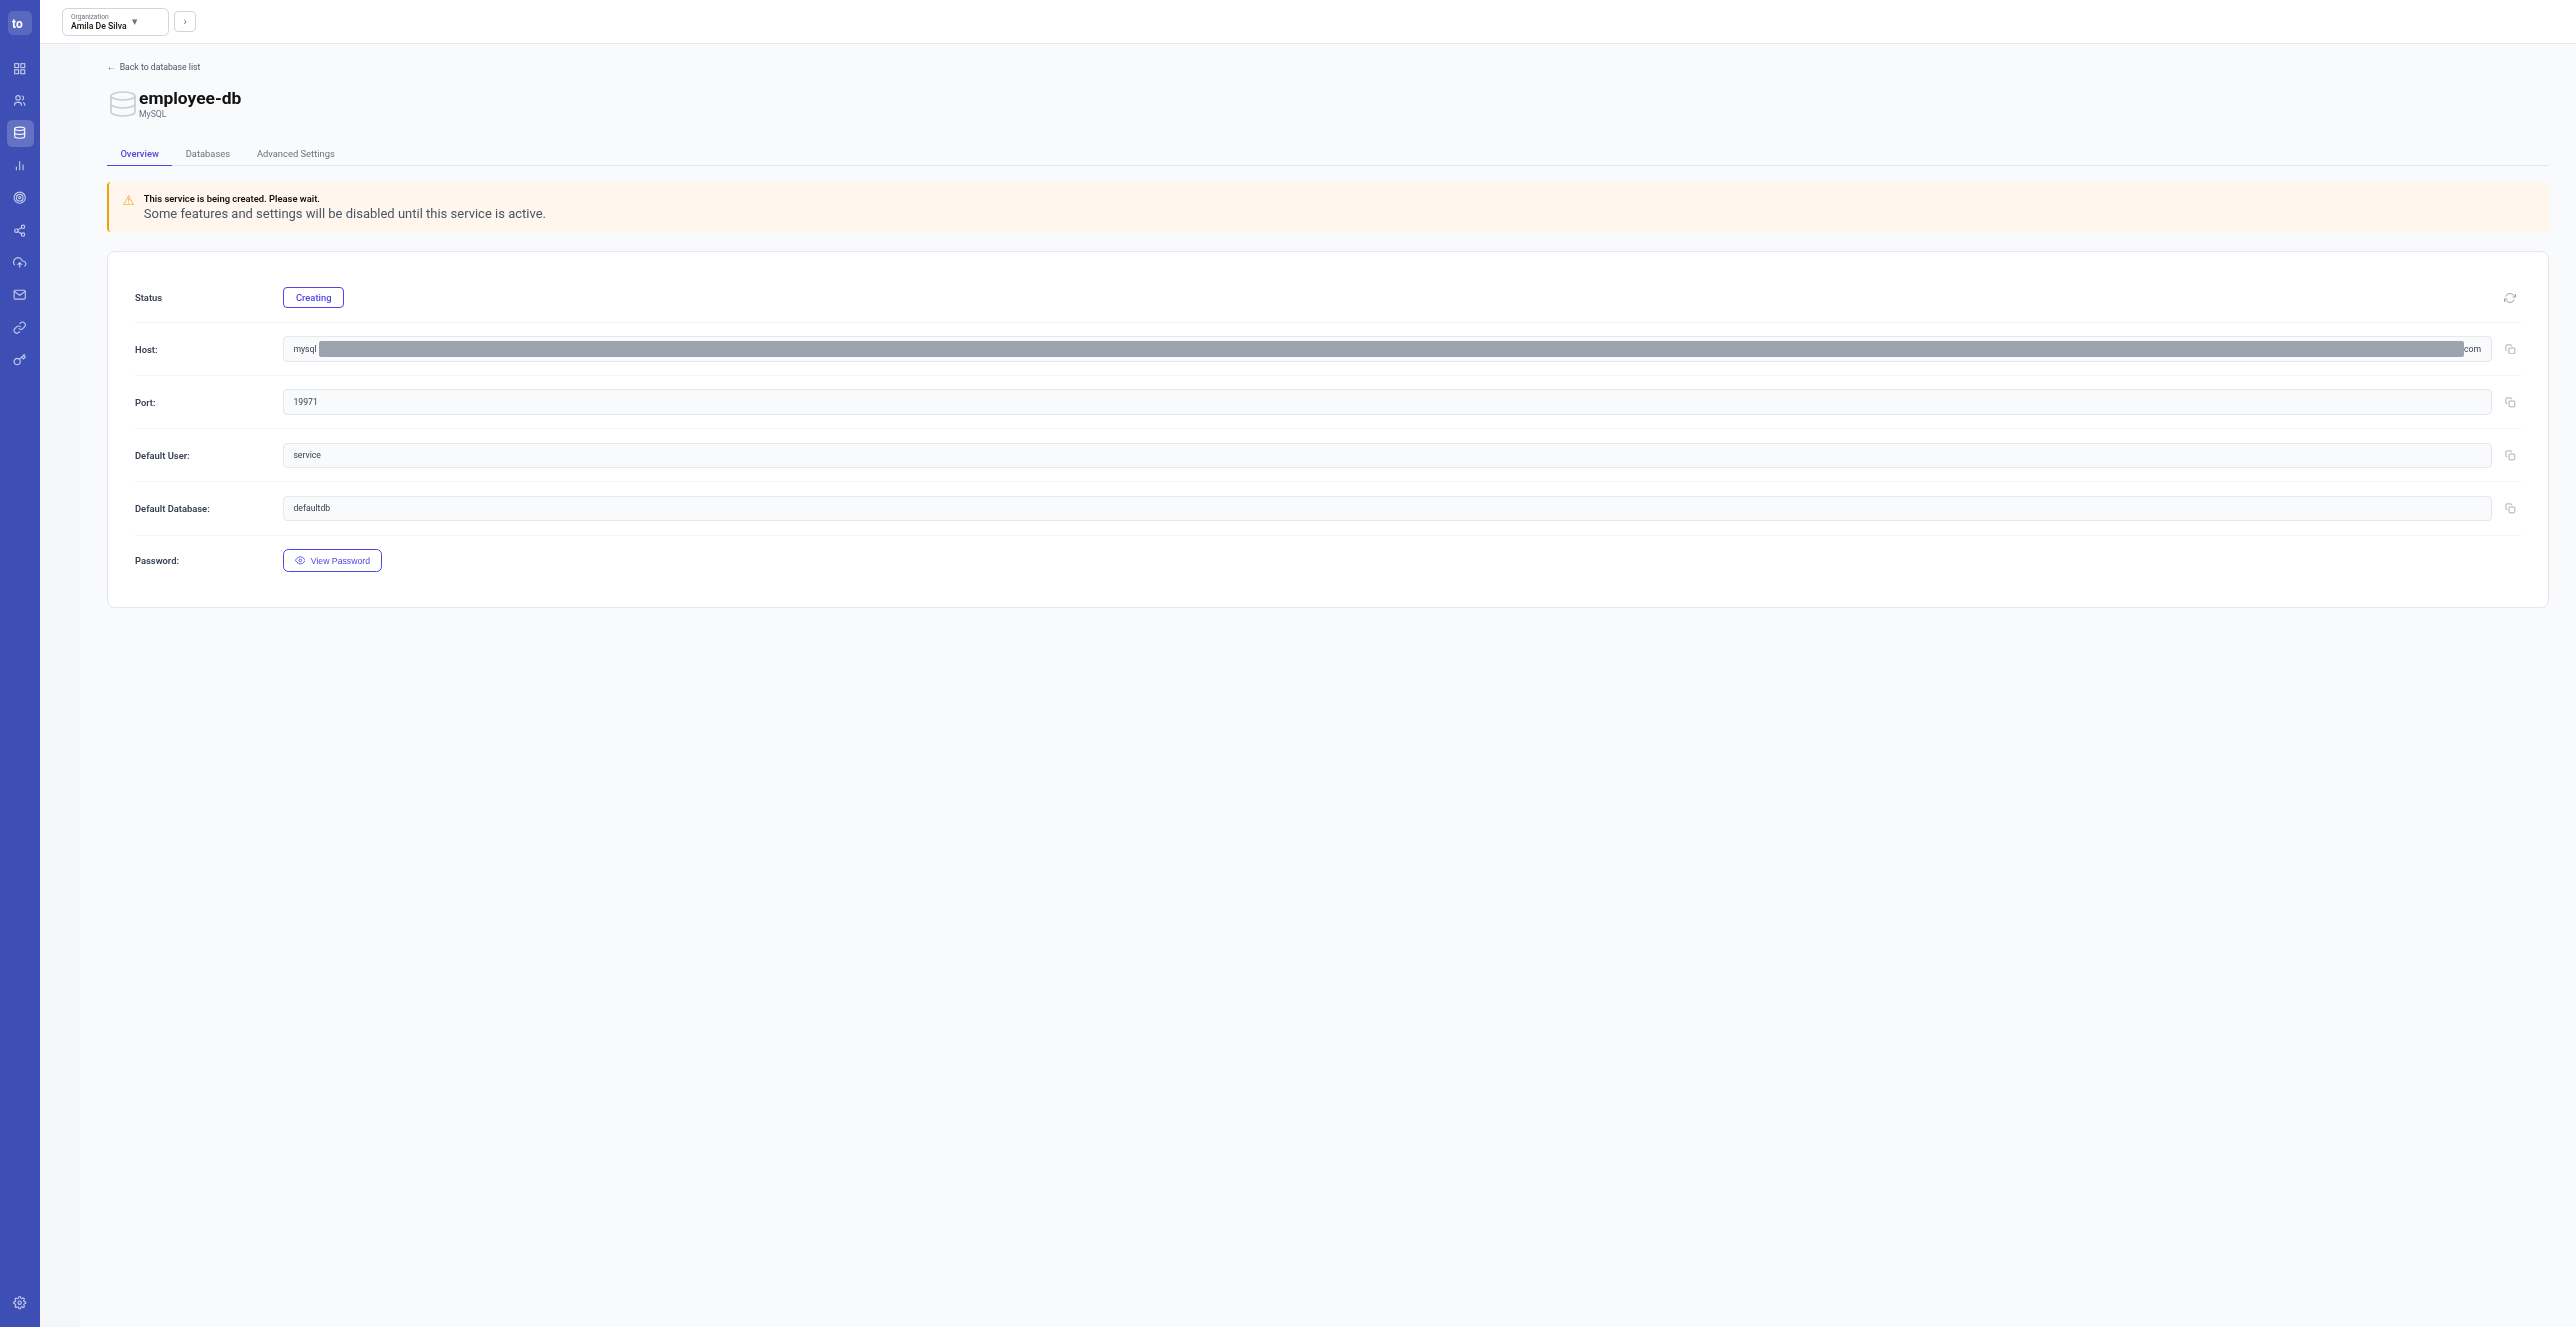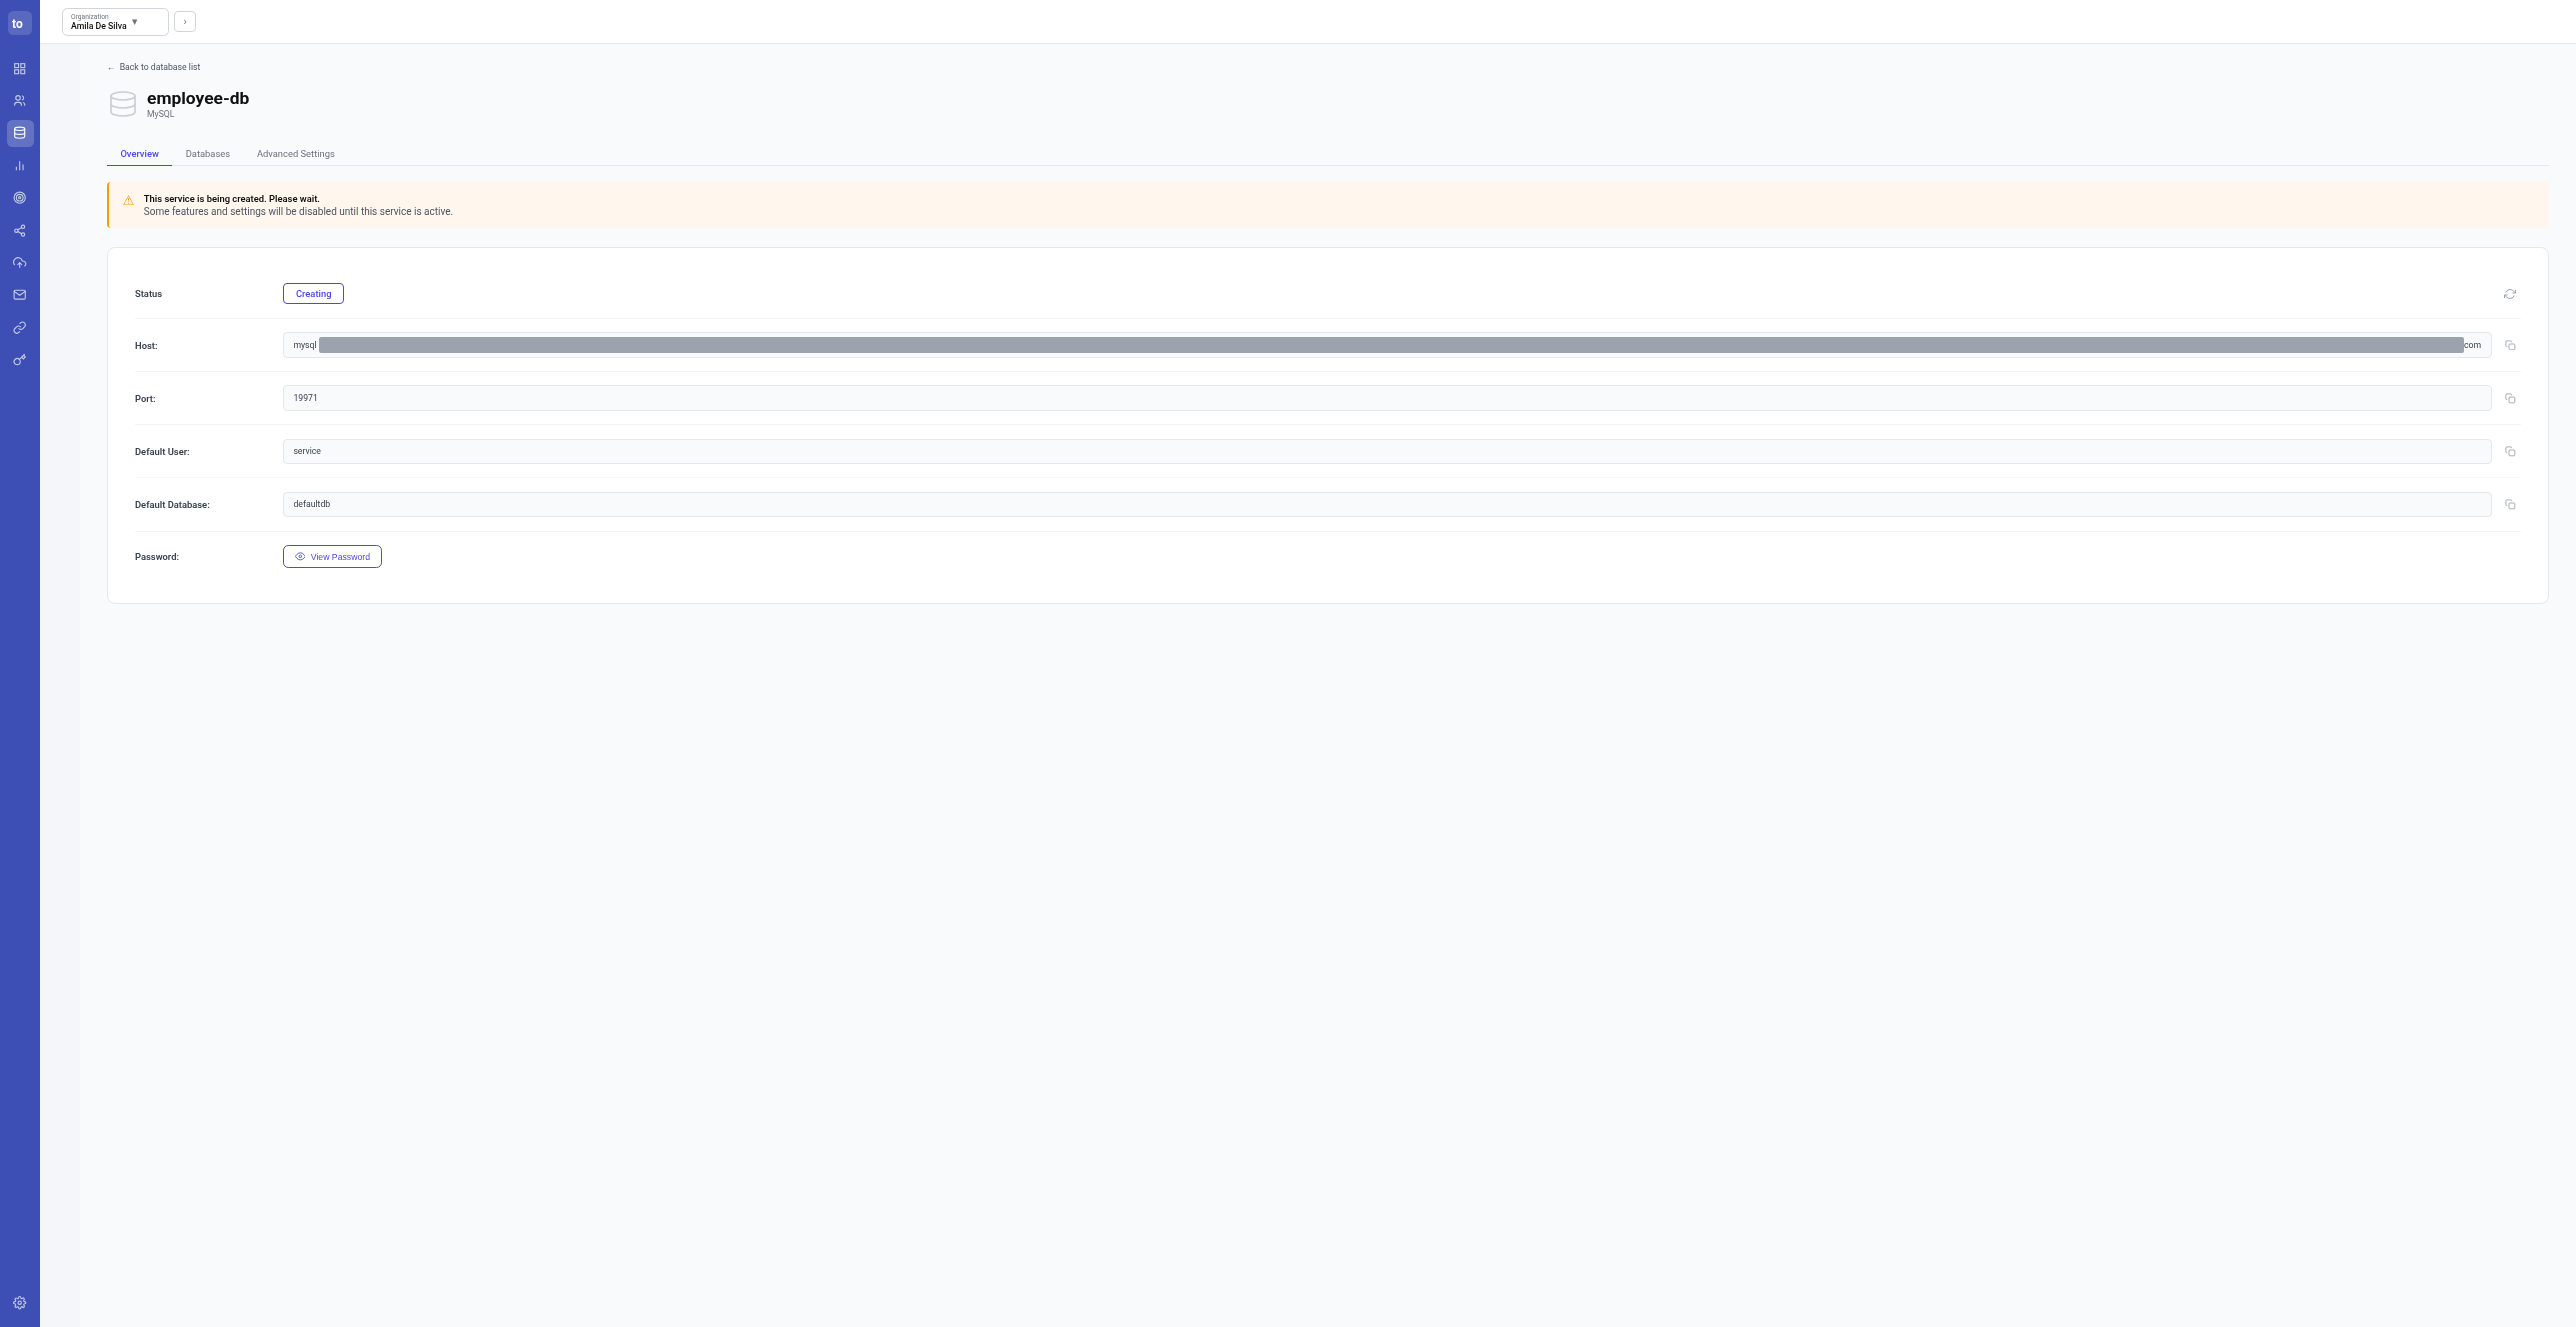--- a/index.html
+++ b/index.html
@@ -93,21 +93,21 @@
       color: #4b5563;
       font-size: 8.7px;
       cursor: pointer;
       margin-bottom: 16px;
       text-decoration: none;
     }
 
     .db-header {
       display: flex;
       align-items: center;
-      gap: 8px;
+      gap: 0;
       margin-bottom: 21.5px;
     }
     .db-icon {
       width: 32px; height: 32px;
       opacity: 0.5;
     }
     .db-title { font-size: 17.4px; font-weight: 700; color: #111; }
     .db-subtitle { font-size: 8.7px; color: #6b7280; margin-top: 1.3px; }
 
     
@@ -133,21 +133,21 @@
       border-left: 2.7px solid #f59e0b;
       border-radius: 4px;
       padding: 10.7px 13.4px;
       display: flex;
       align-items: flex-start;
       gap: 9.4px;
       margin-bottom: 19px;
     }
     .warning-icon { color: #f59e0b; font-size: 13.4px; flex-shrink: 0; margin-top: 0.7px; }
     .warning-title { font-size: 9.4px; font-weight: 600; color: #111; margin-bottom: 2.7px; }
-    .warning-desc { font-size: 10px; color: #4b5563; }
+    .warning-desc { font-size: 13px; color: #4b5563; }
 
     
     .info-card {
       background: white;
       border-radius: 8px;
       border: 0.7px solid #e5e7eb;
       padding: 21.5px 27px;
     }
 
     .field-row {

